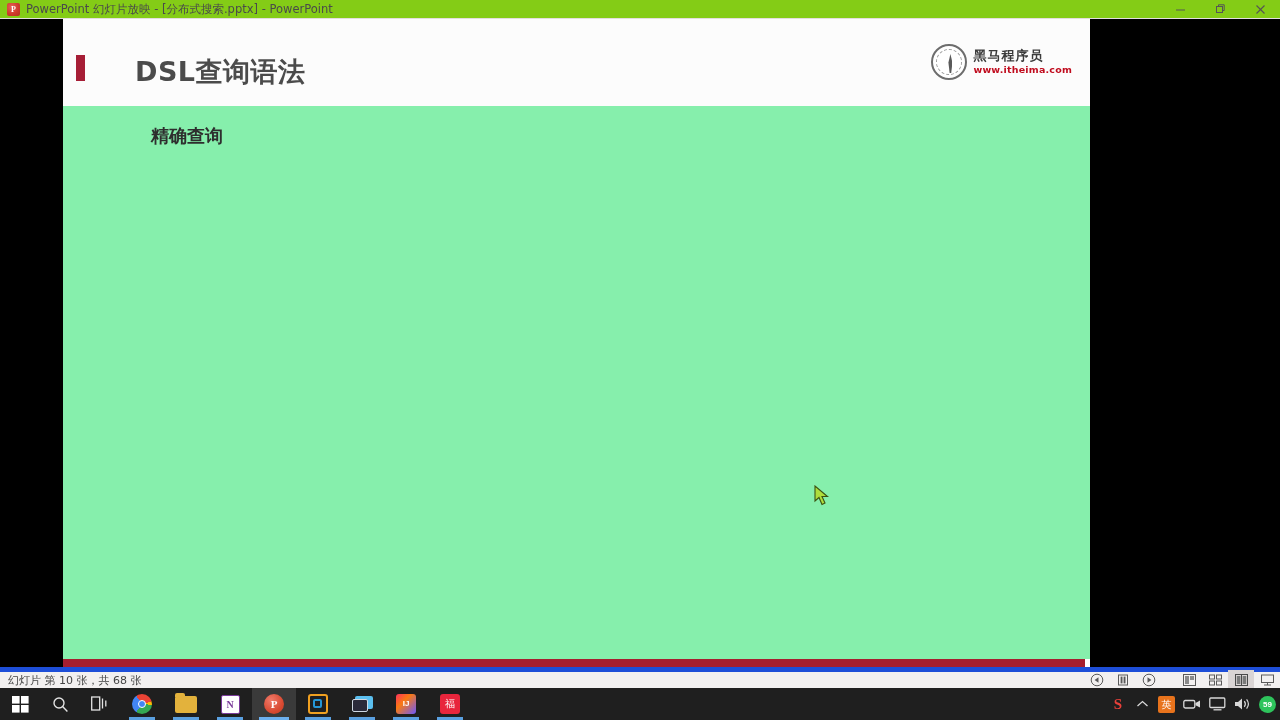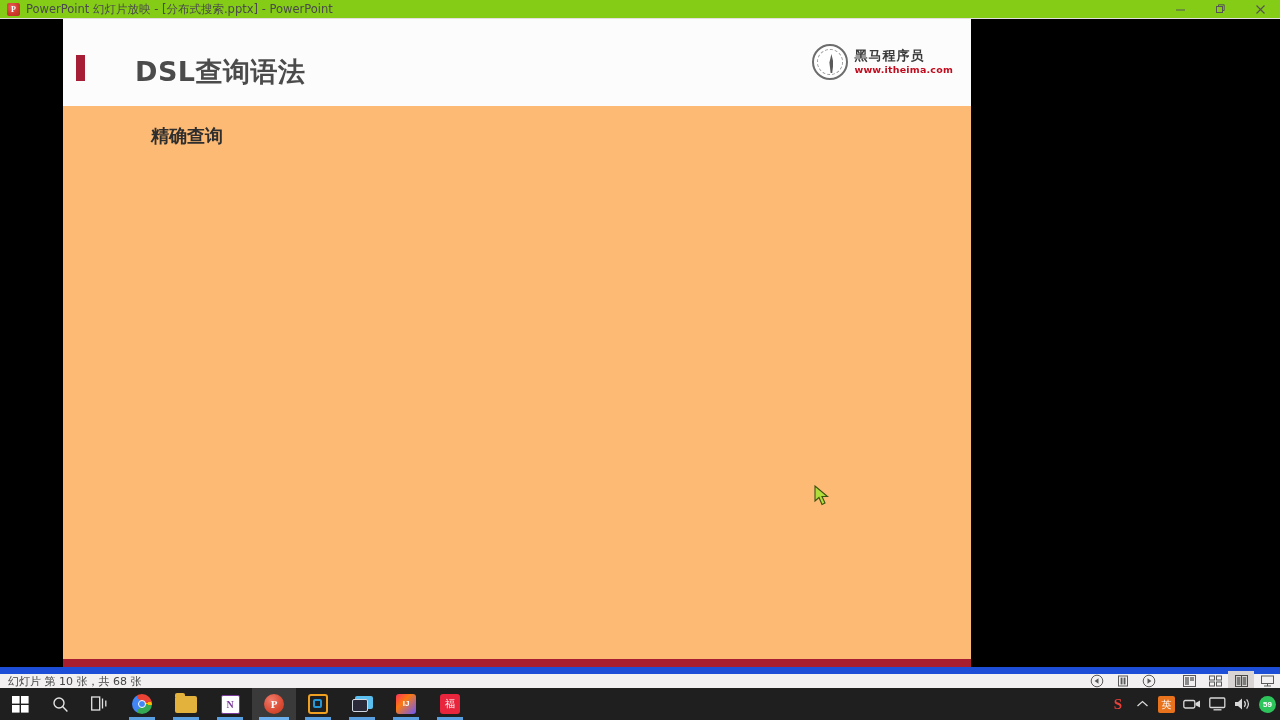--- a/index.html
+++ b/index.html
@@ -37,22 +37,22 @@
     flex:none;
   }
   .wbtn svg{display:block;}
 
   
   .stage{
     position:absolute; left:0; top:19px; width:1280px; height:648px;
     background:#000;
   }
   .slide{
-    position:absolute; left:63px; top:0px; width:908px; height:648px;
-    background:#fdba74; overflow:hidden;
+    position:absolute; left:63px; top:0px; width:1027px; height:648px;
+    background:#86efac; overflow:hidden;
   }
   .slide-header{
     position:absolute;left:0;top:0;width:1027px;height:87px;
     background:#fcfcfc;
   }
   .accent-bar{
     position:absolute;left:13px;top:36px;width:9px;height:26px;
     background:#a61e36;
   }
   .slide-title{
@@ -122,21 +122,21 @@
   
   .cursor{
     position:absolute;left:814px;top:466px;width:18px;height:22px;
     pointer-events:none;
   }
 
   
   .statusbar{
     position:absolute;left:0;top:667px;width:1280px;height:21px;
     background:#f2f0f0;display:flex;align-items:center;
-    border-top:7px solid #1d4ed8;
+    border-top:5px solid #1d4ed8;
   }
   .status-text{
     font-size:11px;color:#444;margin-left:8px;white-space:nowrap;
     font-family:"DejaVu Sans","Liberation Sans",sans-serif;
   }
   .status-spacer{flex:1;}
   .sbtn{
     width:26px;height:21px;display:flex;align-items:center;justify-content:center;
     flex:none;
   }

